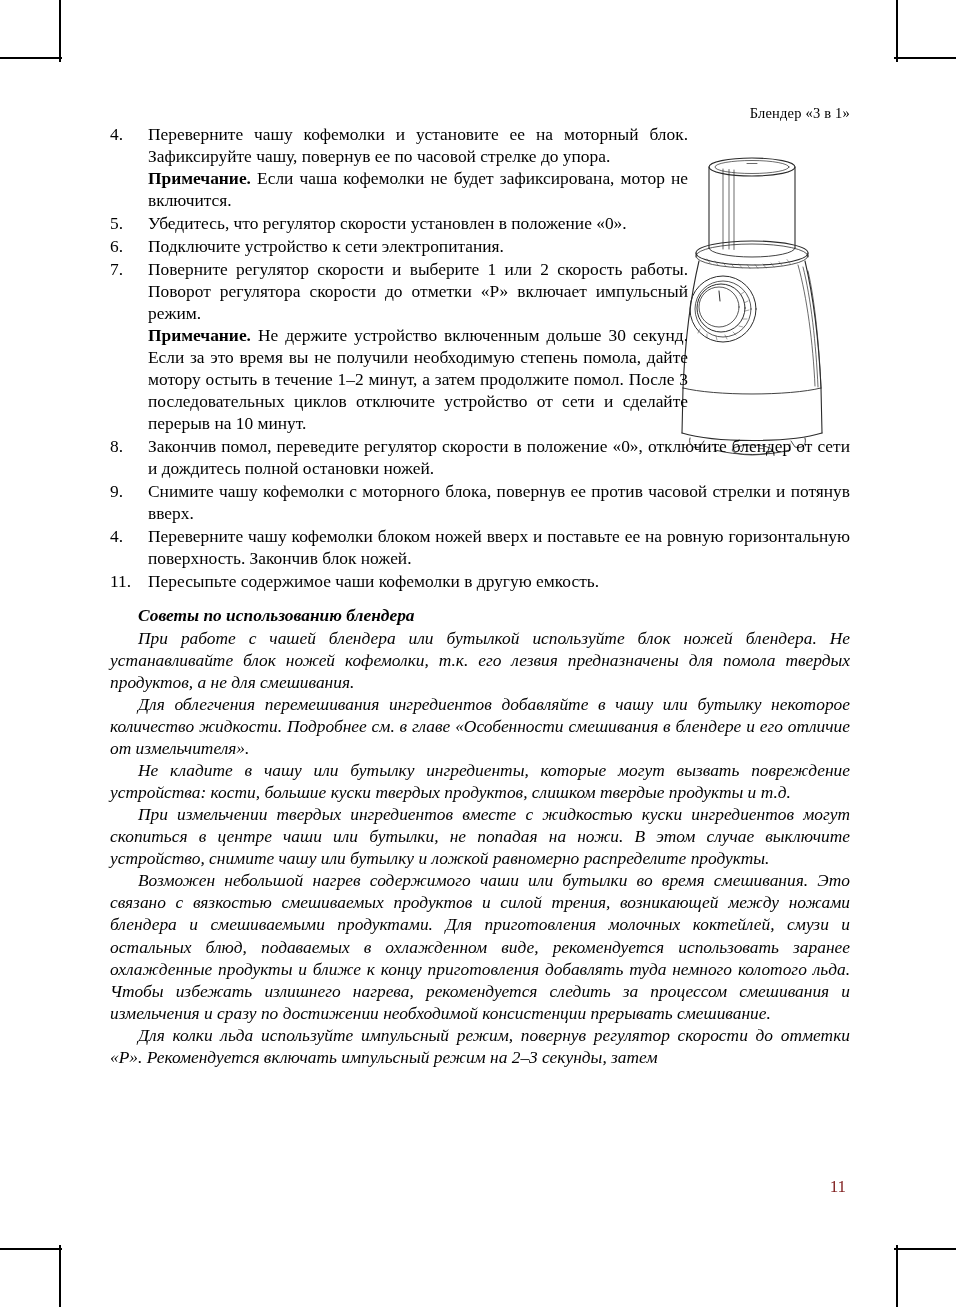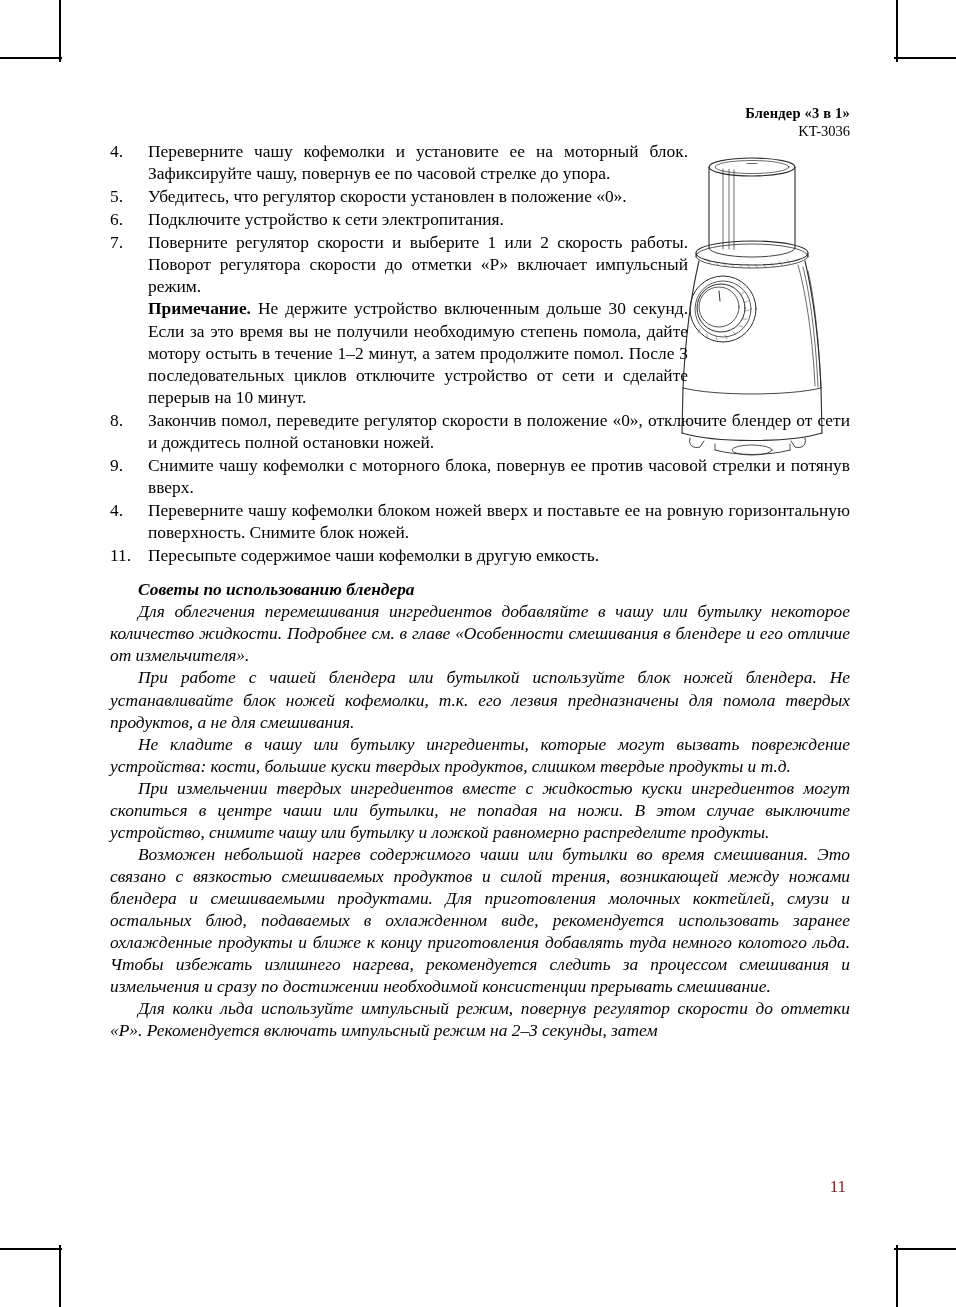--- a/index.html
+++ b/index.html
@@ -41,21 +41,21 @@
     width: 740px;
   }
 
   
   .runhead {
     text-align: right;
     line-height: 1.22;
     font-size: 14.5px;
   }
   .runhead .model-name {
-    font-weight: bold;
+    font-weight: normal;
     letter-spacing: 0.2px;
   }
   .runhead .model-code {
     font-weight: normal;
   }
 
   
   .illustration {
     position: absolute;
     left: 545px;
@@ -130,21 +130,20 @@
 <div class="crop crop-h crop-tr-h"></div>
 <div class="crop crop-v crop-bl-v"></div>
 <div class="crop crop-h crop-bl-h"></div>
 <div class="crop crop-v crop-br-v"></div>
 <div class="crop crop-h crop-br-h"></div>
 
 <div class="page">
 
   <div class="runhead">
     <div class="model-name">Блендер «3 в 1»</div>
-    <div class="model-code">KT-3036</div>
   </div>
 
   <div class="illustration">
     <svg viewBox="0 0 195 370" xmlns="http://www.w3.org/2000/svg" fill="none" stroke="#2b2b2b" stroke-width="1.1" stroke-linecap="round" stroke-linejoin="round">
 
       <ellipse cx="97" cy="22" rx="43" ry="9"></ellipse>
       <ellipse cx="97" cy="22" rx="37" ry="6.5" stroke-width="0.7"></ellipse>
       <line x1="92" y1="18.5" x2="102" y2="18.5" stroke-width="0.7"></line>
 
       <path d="M54 22 L54 103"></path>
@@ -212,20 +211,21 @@
         <path d="M52 189 L52 193"></path>
           <path d="M45 184 L43 188"></path>
       </g>
     </svg>
   </div>
 
   <ol class="steps">
       <li class="step narrow">
         <span class="num">4.</span>
         <p>Переверните чашу кофемолки и установите ее на моторный блок. Зафиксируйте чашу, повернув ее по часовой стрелке до упора.</p>
+        <p><span class="note-lead">Примечание.</span> Если чаша кофемолки не будет зафиксирована, мотор не включится.</p>
       </li>
       <li class="step narrow">
         <span class="num">5.</span>
         <p>Убедитесь, что регулятор скорости установлен в положение «0».</p>
       </li>
       <li class="step narrow">
         <span class="num">6.</span>
         <p>Подключите устройство к сети электропитания.</p>
       </li>
       <li class="step narrow">
@@ -236,33 +236,33 @@
       <li class="step">
         <span class="num">8.</span>
         <p>Закончив помол, переведите регулятор скорости в положение «0», отключите блендер от сети и дождитесь полной остановки ножей.</p>
       </li>
       <li class="step">
         <span class="num">9.</span>
         <p>Снимите чашу кофемолки с моторного блока, повернув ее против часовой стрелки и потянув вверх.</p>
       </li>
       <li class="step">
         <span class="num">4.</span>
-        <p>Переверните чашу кофемолки блоком ножей вверх и поставьте ее на ровную горизонтальную поверхность. Снимите блок ножей.</p>
+        <p>Переверните чашу кофемолки блоком ножей вверх и поставьте ее на ровную горизонтальную поверхность. Закончив блок ножей.</p>
       </li>
       <li class="step">
         <span class="num">11.</span>
         <p>Пересыпьте содержимое чаши кофемолки в другую емкость.</p>
       </li>
     </ol>
 
   <div class="tips">
     <h2>Советы по использованию блендера</h2>
     <div>
+        <p>При работе с чашей блендера или бутылкой используйте блок ножей блендера. Не устанавливайте блок ножей кофемолки, т.к. его лезвия предназначены для помола твердых продуктов, а не для смешивания.</p>
         <p>Для облегчения перемешивания ингредиентов добавляйте в чашу или бутылку некоторое количество жидкости. Подробнее см. в главе «Особенности смешивания в блендере и его отличие от измельчителя».</p>
-        <p>При работе с чашей блендера или бутылкой используйте блок ножей блендера. Не устанавливайте блок ножей кофемолки, т.к. его лезвия предназначены для помола твердых продуктов, а не для смешивания.</p>
         <p>Не кладите в чашу или бутылку ингредиенты, которые могут вызвать повреждение устройства: кости, большие куски твердых продуктов, слишком твердые продукты и т.д.</p>
         <p>При измельчении твердых ингредиентов вместе с жидкостью куски ингредиентов могут скопиться в центре чаши или бутылки, не попадая на ножи. В этом случае выключите устройство, снимите чашу или бутылку и ложкой равномерно распределите продукты.</p>
         <p>Возможен небольшой нагрев содержимого чаши или бутылки во время смешивания. Это связано с вязкостью смешиваемых продуктов и силой трения, возникающей между ножами блендера и смешиваемыми продуктами. Для приготовления молочных коктейлей, смузи и остальных блюд, подаваемых в охлажденном виде, рекомендуется использовать заранее охлажденные продукты и ближе к концу приготовления добавлять туда немного колотого льда. Чтобы избежать излишнего нагрева, рекомендуется следить за процессом смешивания и измельчения и сразу по достижении необходимой консистенции прерывать смешивание.</p>
         <p>Для колки льда используйте импульсный режим, повернув регулятор скорости до отметки «Р». Рекомендуется включать импульсный режим на 2–3 секунды, затем</p>
       </div>
   </div>
 
 </div>
 
 <div class="folio" style="color: #7f1d1d;">

